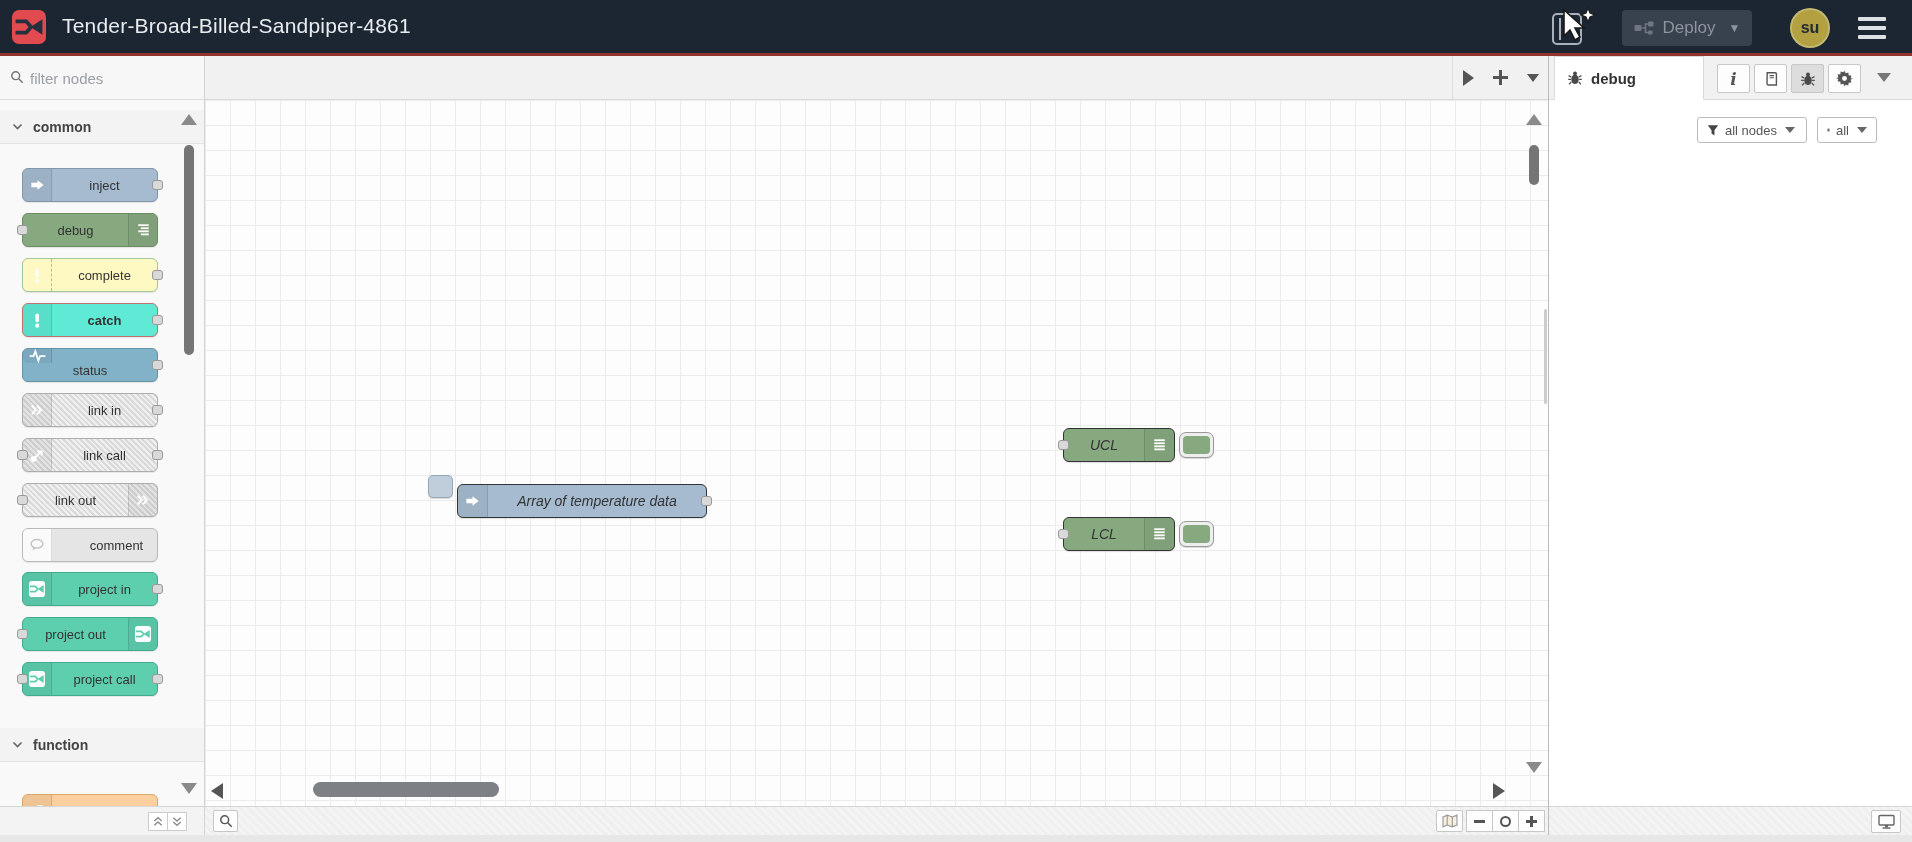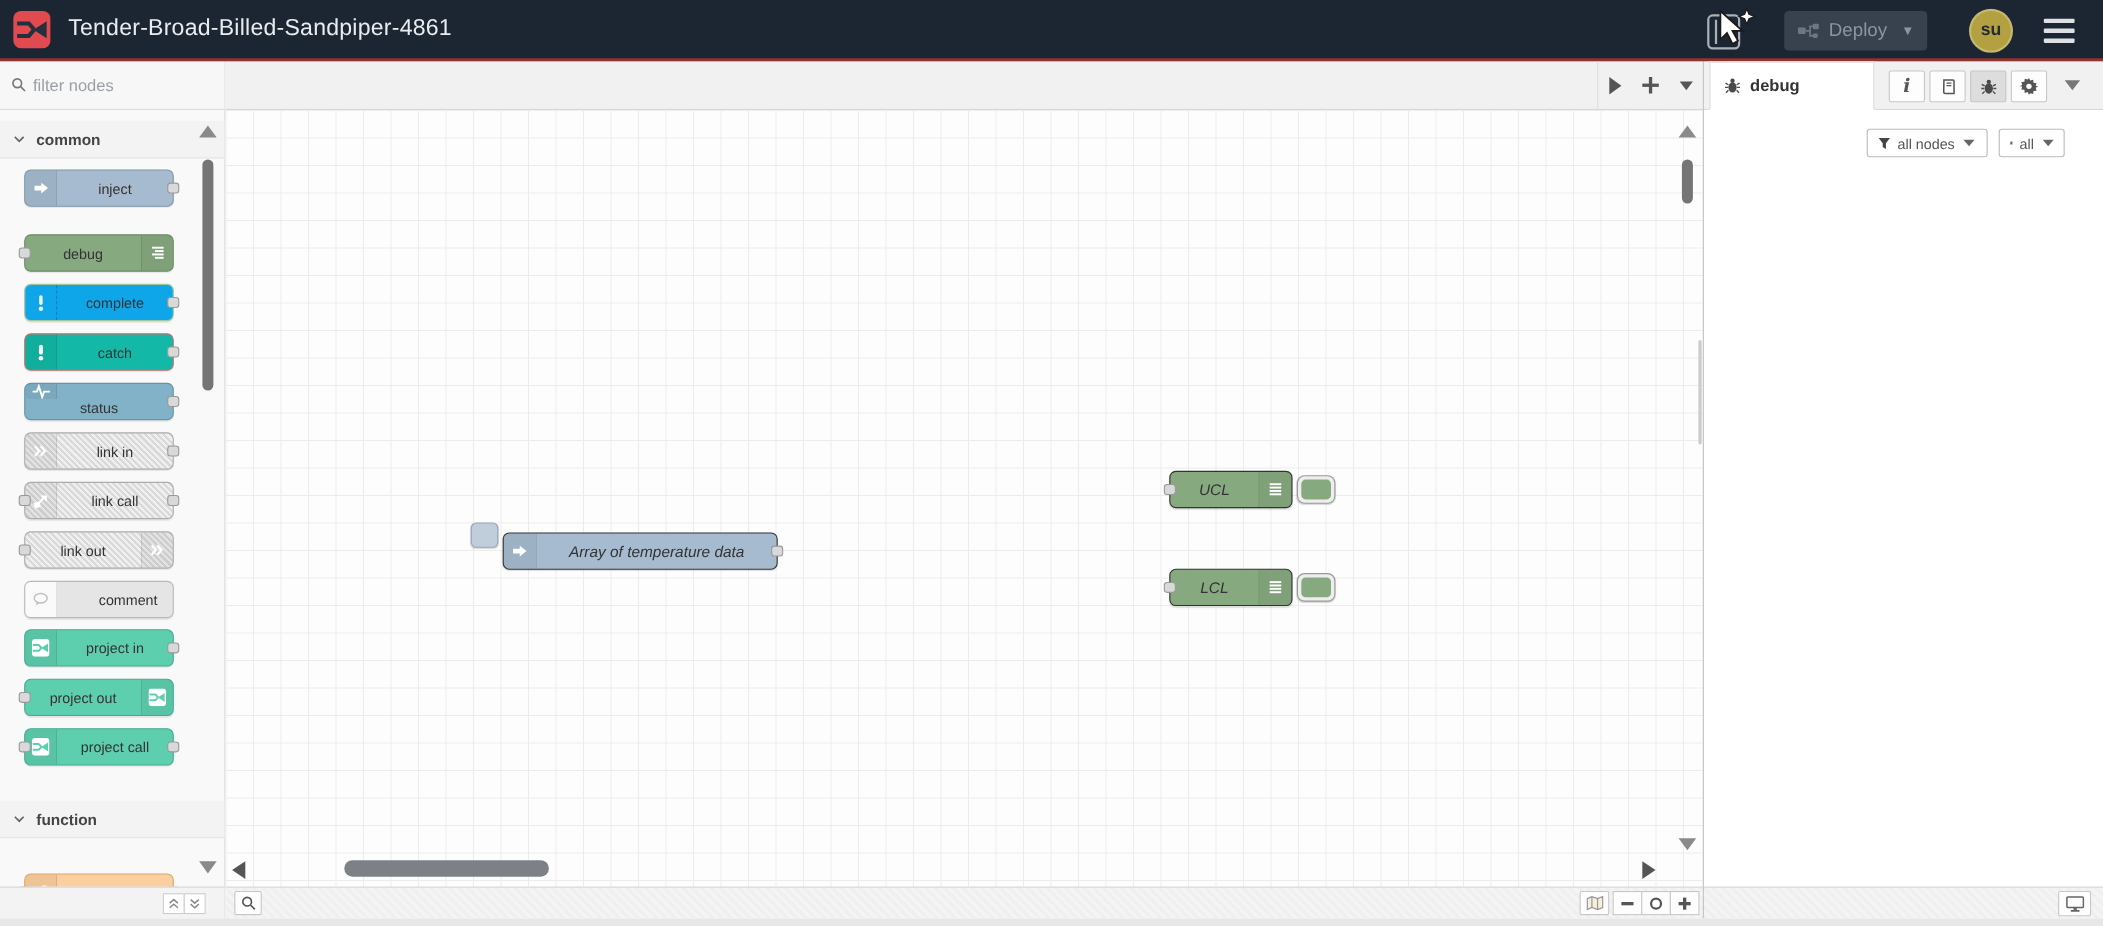--- a/index.html
+++ b/index.html
@@ -34,23 +34,23 @@
   .pnode .picon { width:29px; align-self:stretch; display:flex; align-items:center; justify-content:center; background:rgba(0,0,0,.05); flex:none; }
   .pnode.icon-left .picon { border-right:1px solid rgba(0,0,0,.12); border-radius:5px 0 0 5px; }
   .pnode.icon-right { flex-direction:row-reverse; }
   .pnode.icon-right .picon { border-left:1px solid rgba(0,0,0,.12); border-radius:0 5px 5px 0; }
   .pnode .plabel { flex:1; text-align:center; white-space:nowrap; }
   .pport { position:absolute; width:11px; height:10px; background:#d9d9d9; border:1px solid #999; border-radius:3px; top:11px; }
   .pport.pleft { left:-6px; } .pport.pright { right:-6px; }
 
   .n-inject  { background:#a6bbcf; border-color:#8196aa; }
   .n-debug   { background:#87a980; border-color:#6c8c64; }
-  .n-complete{ background:#0ea5e9; border-color:#a3c79c; }
+  .n-complete{ background:#fef9c3; border-color:#a3c79c; }
   .n-complete .picon { background:transparent; border-right:1px dashed rgba(0,0,0,.25) !important; }
-  .n-catch   { background:#14b8a6; border-color:#c17171; }
+  .n-catch   { background:#5eead4; border-color:#c17171;font-weight:bold; }
   .n-status  { background:#82b2c7; border-color:#6594a9; }
   .n-link    { background:#e0e0e0; border-color:#adadad;
                background-image:repeating-linear-gradient(45deg, rgba(255,255,255,.5) 0 2px, rgba(0,0,0,.03) 2px 4px); }
   .n-comment { background:#e5e5e5; border-color:#b9b9b9;gap:24px; }
   .n-comment .picon { background:#fafafa; }
   .n-project { background:#5ecfae; border-color:#43ab8d; }
   .n-function{ background:#fbcf9e; border-color:#dba86b; }
 
   .pal-tri-up, .pal-tri-down { position:absolute; left:181px; width:0; height:0; border-left:8px solid transparent; border-right:8px solid transparent; cursor:pointer; }
   .pal-tri-up { top:58px; border-bottom:11px solid #8a8a8a; }
@@ -173,21 +173,21 @@
         <input type="text" placeholder="filter nodes" style="">
       </div>
 
       <div class="pal-cat" style="top:54px;">
         <svg width="11" height="8" viewBox="0 0 10 8">
             <path d="M1 1.5l4 4 4-4" stroke="#666" stroke-width="1.6" fill="none"></path>
           </svg>
         <span>common</span>
       </div>
 
-      <div class="pnode n-inject icon-left" style="top:98px;">
+      <div class="pnode n-inject icon-left" style="top:112px;">
         <span class="picon">
             <svg width="15" height="14" viewBox="0 0 16 16">
               <path d="M1 5.5h7V2.5l7 5.5-7 5.5v-3H1z" fill="#fff"></path>
             </svg>
           </span>
         <span class="plabel">inject</span>
         <span class="pport pright"></span>
       </div>
       <div class="pnode n-debug icon-right" style="top:157px;">
         <span class="picon">

